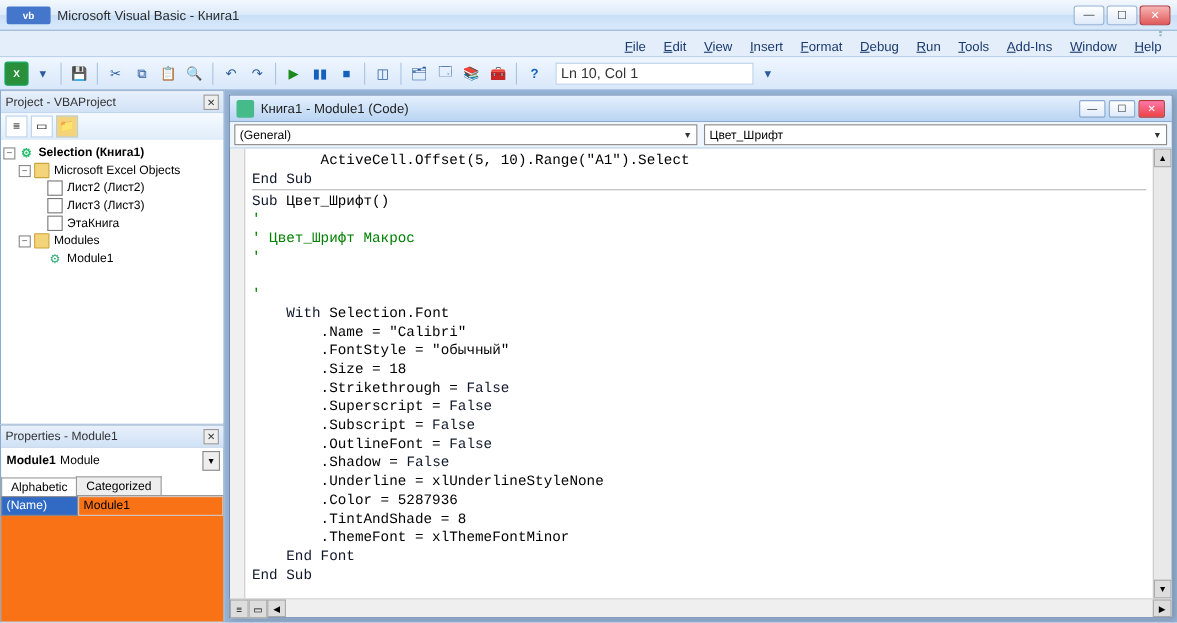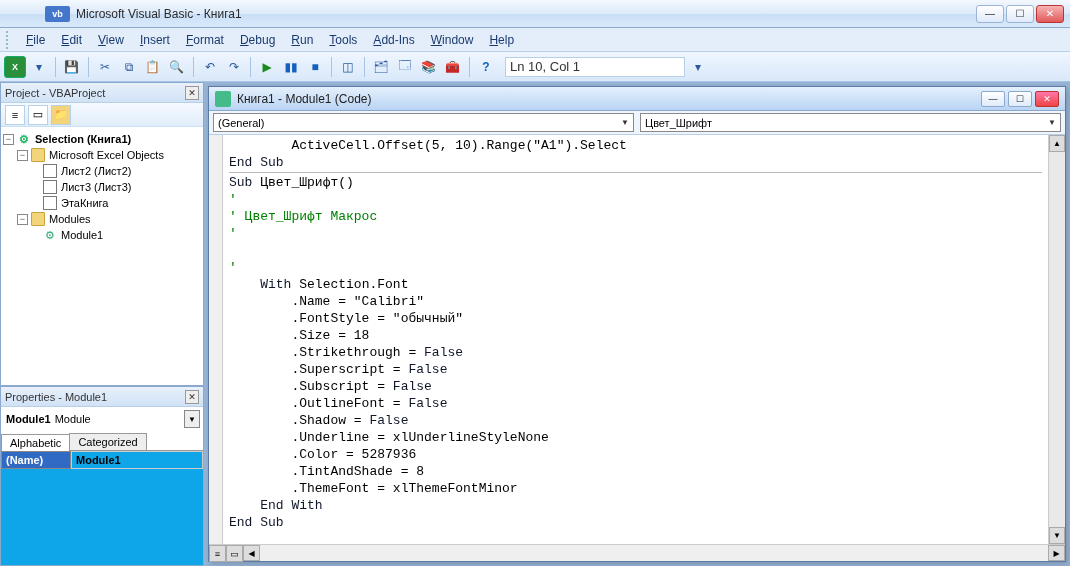--- a/index.html
+++ b/index.html
@@ -15,34 +15,35 @@
 .titlebar {
   height: 28px;
   background: linear-gradient(to bottom, #f3f8fe 0%, #dceafa 50%, #c9dff6 51%, #d9e9fb 100%);
   border-bottom: 1px solid #8aa9cc;
   display: flex;
   align-items: center;
   padding: 0 6px;
   font-size: 12px;
   color: #2b2b2b;
 }
-.titlebar .app-icon { width: 25px; height: 16px; margin-right: 6px; background:#4477cc; border-radius:2px; display:flex; align-items:center; justify-content:center; color:#fff; font-size:9px; font-weight:bold;margin-left:39px;}
+.titlebar .app-icon { width: 40px; height: 16px; margin-right: 6px; background:#4477cc; border-radius:2px; display:flex; align-items:center; justify-content:center; color:#fff; font-size:9px; font-weight:bold;}
 .titlebar .spacer { flex: 1; }
 .win-btns { display:flex; gap:2px; }
 .win-btn { width: 28px; height: 18px; border:1px solid #9bb4d6; border-radius:3px; background:linear-gradient(#fff,#dfeafa); display:flex; align-items:center; justify-content:center; font-size:10px; color:#333;}
 .win-btn.close { background:linear-gradient(#f7b4b4,#e05a5a); color:#fff; border-color:#b33; }
 
 .menubar {
   height: 24px;
   background: #e4eefb;
   border-bottom: 1px solid #b8cfe8;
   display:flex;
-  align-items:center;
+  align-items:flex-end;
   padding: 0 6px;
   gap: 2px;
+  flex-direction: column;
 }
 .menubar .handle { width:6px; height:18px; border-left:2px dotted #9bb; margin-right:4px;}
 .menu-item { padding: 2px 8px; color:#1a3a6e; cursor:default;}
 .menu-item u { text-decoration: underline; }
 
 .toolbar {
   height: 30px;
   background: linear-gradient(#eff6ff,#d9e8fa);
   border-bottom: 1px solid #a9c3e2;
   display:flex;
@@ -96,21 +97,21 @@
 .doc-icon{ background:#fff; border:1px solid #777;}
 .vba-icon{ color:#2b6; font-weight:bold;}
 .tree-label.bold{font-weight:bold;}
 
 .props-panel { height: 180px; }
 .props-select { margin:3px; display:flex; align-items:center;}
 .props-name{font-weight:bold; margin-right:4px; font-size:11px; padding-left:2px;}
 .props-tabs { display:flex; border-bottom:1px solid #999; margin-top:2px;}
 .props-tab { padding:2px 8px; font-size:11px; border:1px solid #999; border-bottom:none; background:#eee; margin-right:-1px;}
 .props-tab.active{ background:#fff; position:relative; top:1px;}
-.props-grid{ flex:1; overflow:auto; background:#0ea5e9;font-weight:bold;}
+.props-grid{ flex:1; overflow:auto; background:#f97316;}
 .props-row{ display:flex; font-size:11px;}
 .props-cell-name{ width:70px; background:#316ac5; color:#fff; padding:2px 4px; border:1px solid #888;}
 .props-cell-val{ flex:1; padding:2px 4px; border:1px solid #ccc;}
 
 .mdi-area { flex:1; position:relative; background:#97b4d6; padding:4px;}
 .code-window {
   position:absolute; top:4px; left:4px; right:4px; bottom:4px;
   background:#fff;
   border:1px solid #5a7aa8;
   display:flex; flex-direction:column;
@@ -326,21 +327,21 @@
 <span>        .Size = 18</span>
 <span>        .Strikethrough = </span><span class="kw">False</span>
 <span>        .Superscript = </span><span class="kw">False</span>
 <span>        .Subscript = </span><span class="kw">False</span>
 <span>        .OutlineFont = </span><span class="kw">False</span>
 <span>        .Shadow = </span><span class="kw">False</span>
 <span>        .Underline = xlUnderlineStyleNone</span>
 <span>        .Color = 5287936</span>
 <span>        .TintAndShade = 8</span>
 <span>        .ThemeFont = xlThemeFontMinor</span>
-<span>    </span><span class="kw">End With</span>
+<span>    </span><span class="kw">End Font</span>
 <span class="kw">End Sub</span>
 </div>
         <div class="code-scroll-v">
           <div class="scroll-up">▲</div>
           <div class="scroll-down">▼</div>
         </div>
       </div>
       <div class="code-footer">
         <div class="view-btn">≡</div>
         <div class="view-btn">▭</div>

